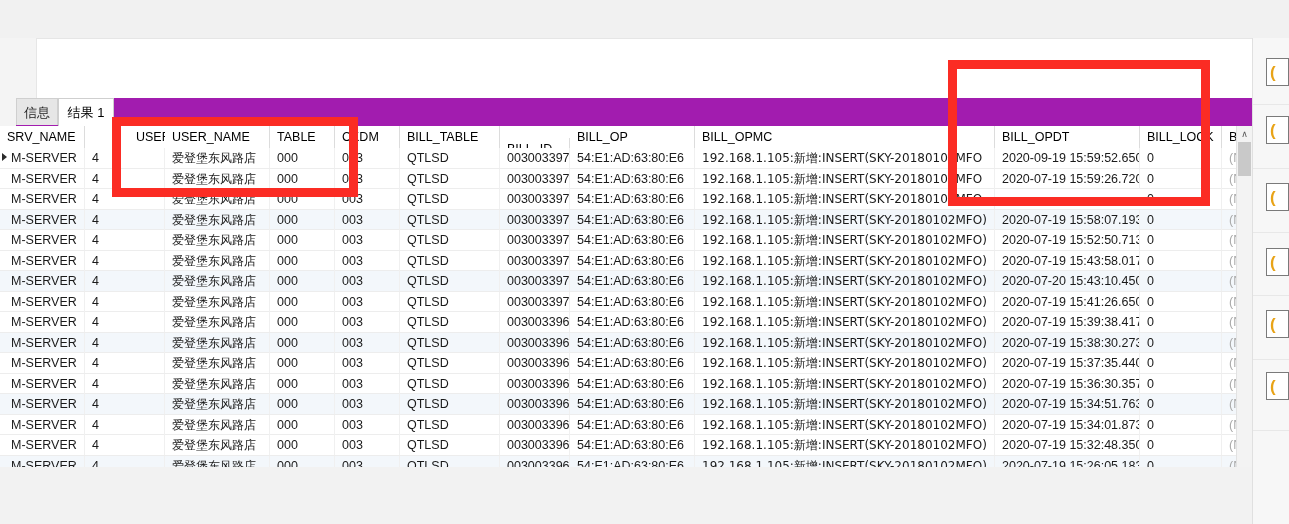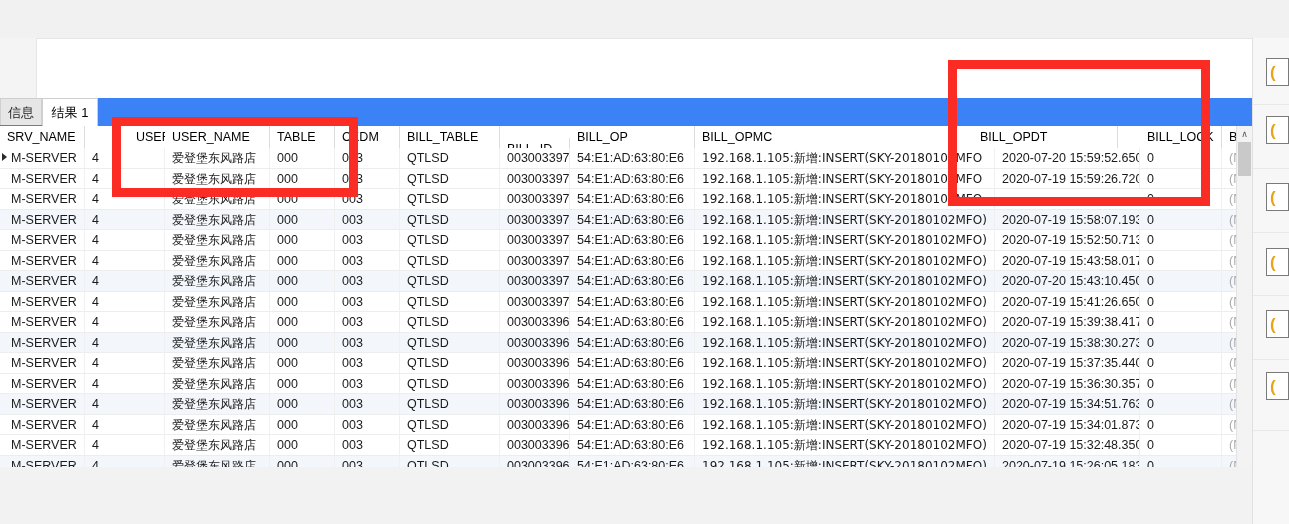--- a/index.html
+++ b/index.html
@@ -28,22 +28,22 @@
     position:absolute;left:1252px;top:38px;width:37px;height:486px;
     background:#f7f7f7;border-left:1px solid #e0e0e0;
   }
   .bottom-fill{
     position:absolute;left:0;top:467px;width:1252px;height:57px;
     background:#f2f2f2;
   }
 
   
   .tabstrip{
-    position:absolute;left:0;top:98px;width:1252px;height:28px;
-    background:#3b82f6;border-bottom:1px solid #6d28d9;
+    position:absolute;left:16px;top:98px;width:1252px;height:28px;
+    background:#a21caf;border-bottom:1px solid #6d28d9;
   }
   .tab{
     position:absolute;top:0;height:27px;line-height:27px;
     font-size:13px;color:#1f1f1f;text-align:center;
     border:1px solid transparent;border-bottom:none;
     box-sizing:border-box;cursor:default;
   }
   .tab.inactive{
     left:0;width:42px;background:#e6e6e6;border-color:#cfcfcf;
   }
@@ -151,37 +151,37 @@
     <div class="hdr-row" id="hdr-row">
         <div class="hdr-cell" style="left: 0px; width: 85px;">SRV_NAME</div>
         <div class="hdr-cell" style="left: 85px; width: 80px; margin-left: 44px;">USER_ID</div>
         <div class="hdr-cell" style="left: 165px; width: 105px;">USER_NAME</div>
         <div class="hdr-cell" style="left: 270px; width: 65px;">TABLE</div>
         <div class="hdr-cell" style="left: 335px; width: 65px;">CKDM</div>
         <div class="hdr-cell" style="left: 400px; width: 100px;">BILL_TABLE</div>
         <div class="hdr-cell" style="left: 500px; width: 70px; margin-top: 12px;">BILL_ID</div>
         <div class="hdr-cell" style="left: 570px; width: 125px;">BILL_OP</div>
         <div class="hdr-cell" style="left: 695px; width: 300px;">BILL_OPMC</div>
-        <div class="hdr-cell" style="left: 973px; width: 145px;">BILL_OPDT</div>
+        <div class="hdr-cell" style="left: 995px; width: 145px;">BILL_OPDT</div>
         <div class="hdr-cell" style="left: 1140px; width: 82px;">BILL_LOCK</div>
         <div class="hdr-cell" style="left: 1222px; width: 30px;">BYZ</div>
       </div>
     <div class="rows" id="rows-host">
         <div class="row plain" style="top: 0px;">
           <div class="rowmarker"></div>
           <div class="cell" style="left: 0px; width: 85px; padding-left: 11px;">M-SERVER</div>
           <div class="cell" style="left: 85px; width: 80px;">4</div>
           <div class="cell cjk" style="left: 165px; width: 105px;">爱登堡东风路店</div>
           <div class="cell" style="left: 270px; width: 65px;">000</div>
           <div class="cell" style="left: 335px; width: 65px;">003</div>
           <div class="cell" style="left: 400px; width: 100px;">QTLSD</div>
           <div class="cell" style="left: 500px; width: 70px;">0030033977</div>
           <div class="cell" style="left: 570px; width: 125px;">54:E1:AD:63:80:E6</div>
           <div class="cell cjk" style="left: 695px; width: 300px;">192.168.1.105:新增:INSERT(SKY-20180102MFO</div>
-          <div class="cell" style="left: 995px; width: 145px;">2020-07-20 15:59:52.650</div>
+          <div class="cell" style="left: 995px; width: 145px;">2020-09-19 15:59:52.650</div>
           <div class="cell" style="left: 1140px; width: 82px;">0</div>
           <div class="cell null" style="left: 1222px; width: 30px;">(Nu</div>
         </div>
         <div class="row plain" style="top: 20.5px;">
           <div class="cell" style="left: 0px; width: 85px; padding-left: 11px;">M-SERVER</div>
           <div class="cell" style="left: 85px; width: 80px;">4</div>
           <div class="cell cjk" style="left: 165px; width: 105px;">爱登堡东风路店</div>
           <div class="cell" style="left: 270px; width: 65px;">000</div>
           <div class="cell" style="left: 335px; width: 65px;">003</div>
           <div class="cell" style="left: 400px; width: 100px;">QTLSD</div>

